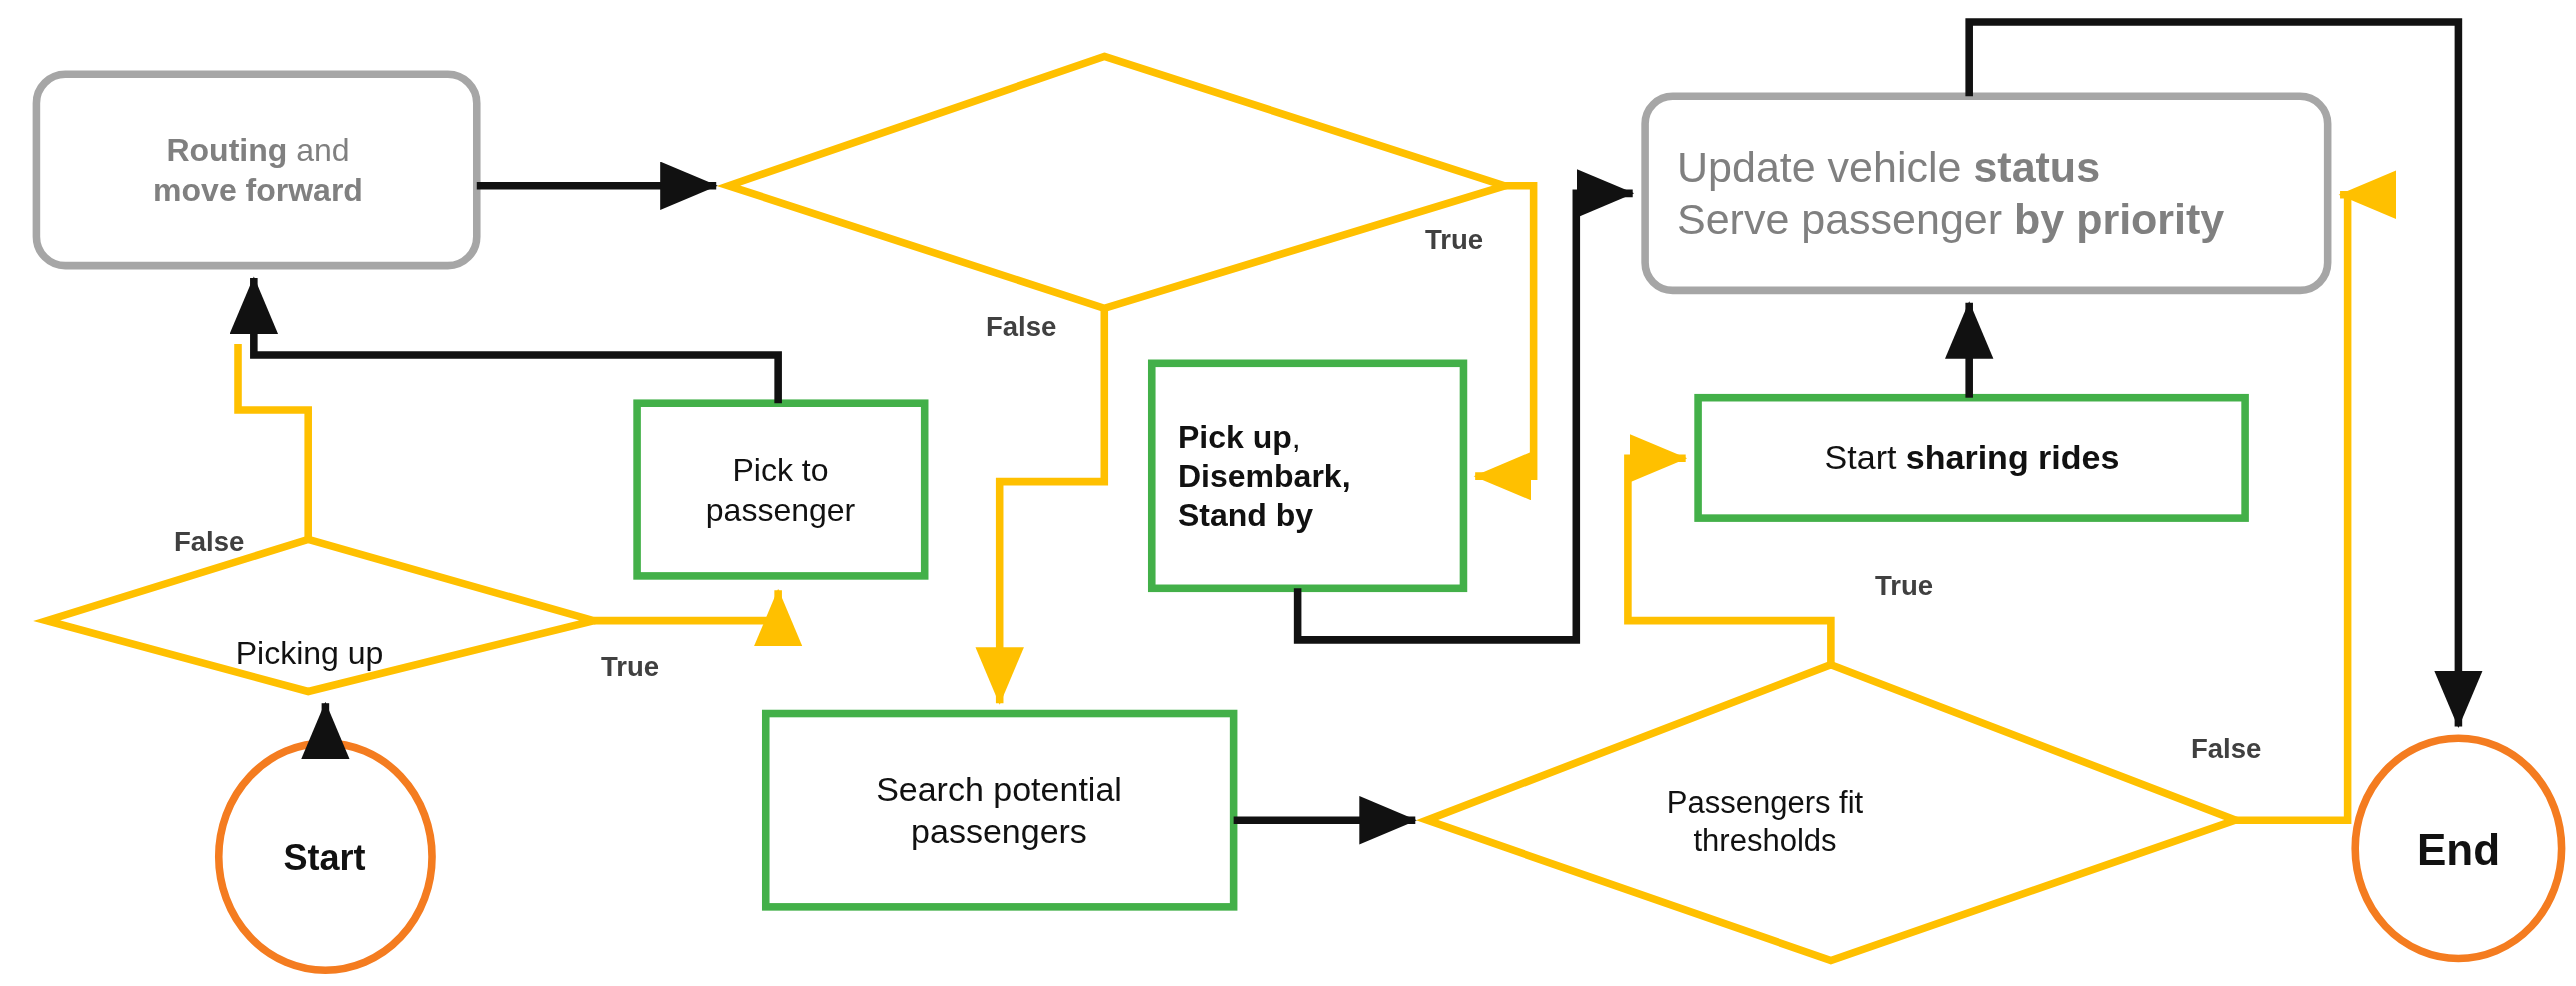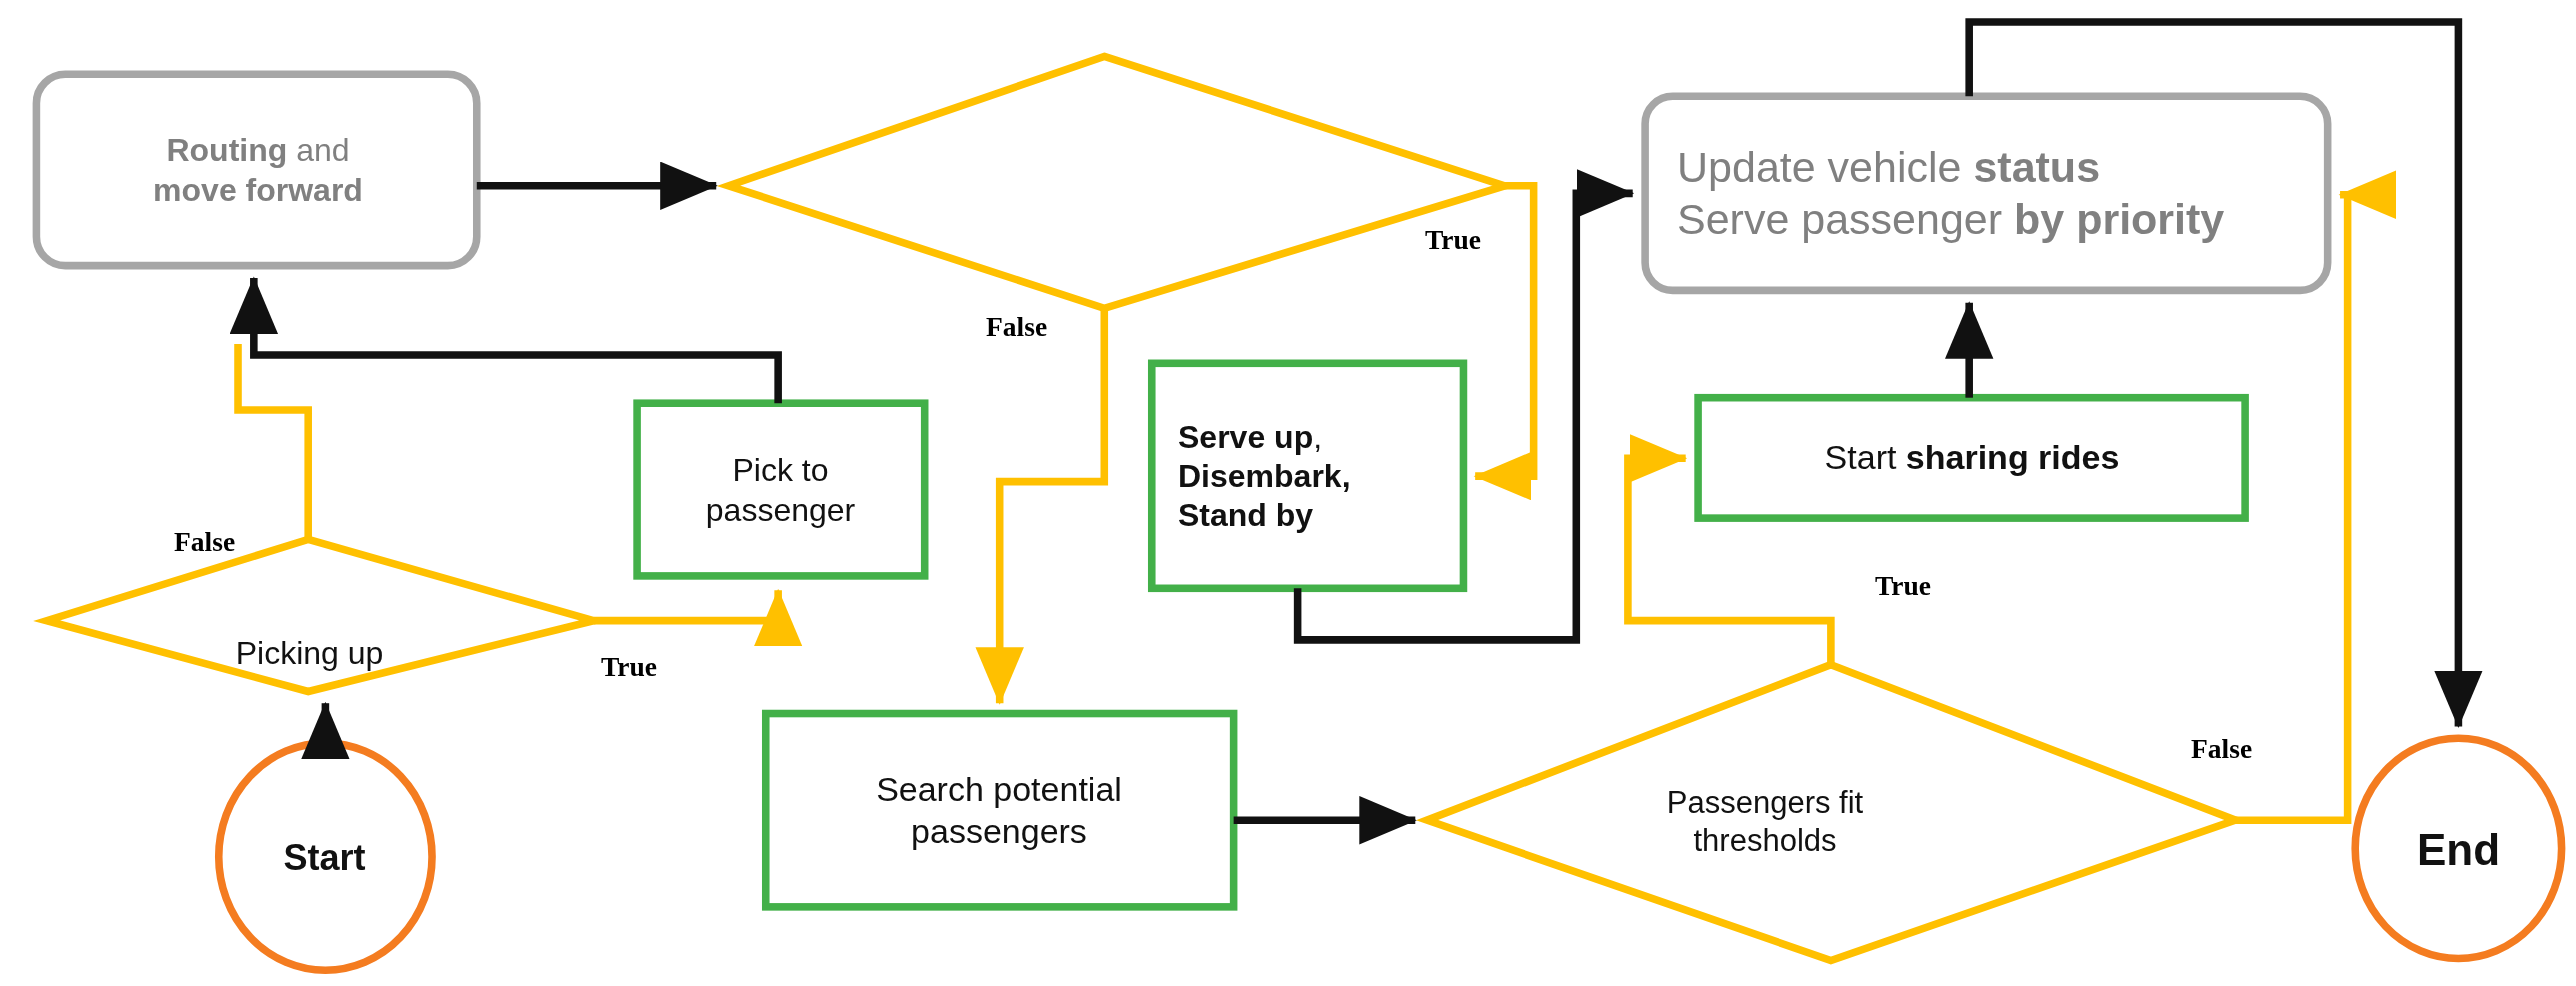--- a/index.html
+++ b/index.html
@@ -4,21 +4,21 @@
 <style>
   html,body{margin:0;padding:0;background:#ffffff;}
   body{width:2576px;height:986px;overflow:hidden;font-family:"Liberation Sans",sans-serif;}
   #stage{position:relative;width:2204px;height:986px;background:#ffffff;}
   svg#flow{position:absolute;left:0;top:0;width:2576px;height:986px;display:block;}
   .node-text{position:absolute;display:flex;align-items:center;justify-content:center;
              text-align:center;line-height:1.22;pointer-events:none;}
   .t-dark{color:#111111;}
   .t-gray{color:#808080;}
   .b{font-weight:bold;}
-  .edge-label{position:absolute;font-weight:bold;color:#000000;white-space:nowrap;font-family:Liberation Serif, serif;}
+  .edge-label{position:absolute;font-weight:bold;color:#404040;white-space:nowrap;}
 </style>
 </head>
 <body>
 
 <div id="stage">
 
   <svg id="flow" viewBox="0 0 3742 1433">
     <defs>
       <marker id="ah-black" markerWidth="9" markerHeight="9" refX="7.4" refY="3.2" orient="auto" markerUnits="strokeWidth">
         <path d="M0,0 L7.6,3.2 L0,6.4 z" fill="#111111"></path>
@@ -94,21 +94,21 @@
 
   <div class="node-text t-dark" style="left:640px;top:408px;width:281px;height:165px;font-size:32px;">
     <div>
       <div>Pick to</div>
       <div>passenger</div>
     </div>
   </div>
 
   <div class="node-text t-dark" style="left:1163px;top:368px;width:289px;height:217px;font-size:32px;justify-content:flex-start;padding-left:15px;">
     <div style="text-align:left;">
-      <div><span class="b">Serve up</span><span>,</span></div>
+      <div><span class="b">Pick up</span><span>,</span></div>
       <div><span class="b">Disembark,</span></div>
       <div><span class="b">Stand by</span></div>
     </div>
   </div>
 
   <div class="node-text t-dark" style="left:1707px;top:402px;width:530px;height:112px;font-size:34px;">
     <div>
       <span>Start </span><span class="b">sharing rides</span>
     </div>
   </div>

